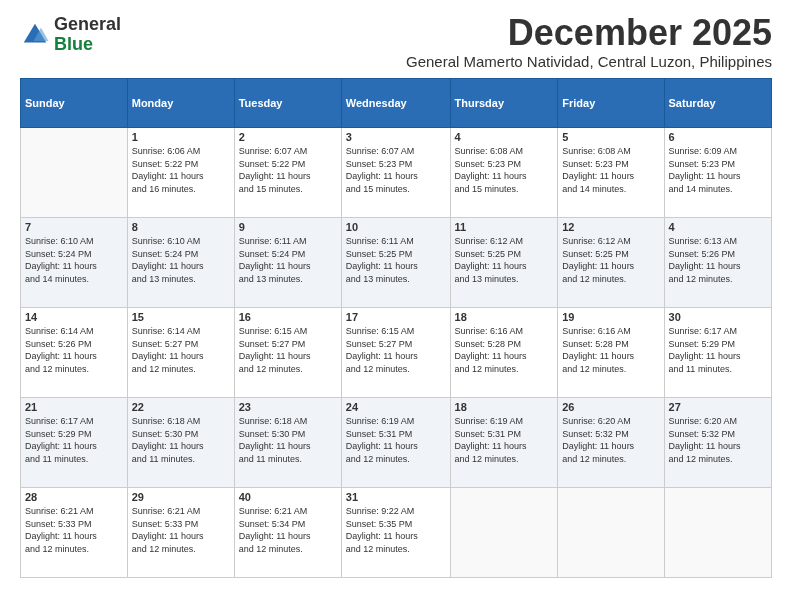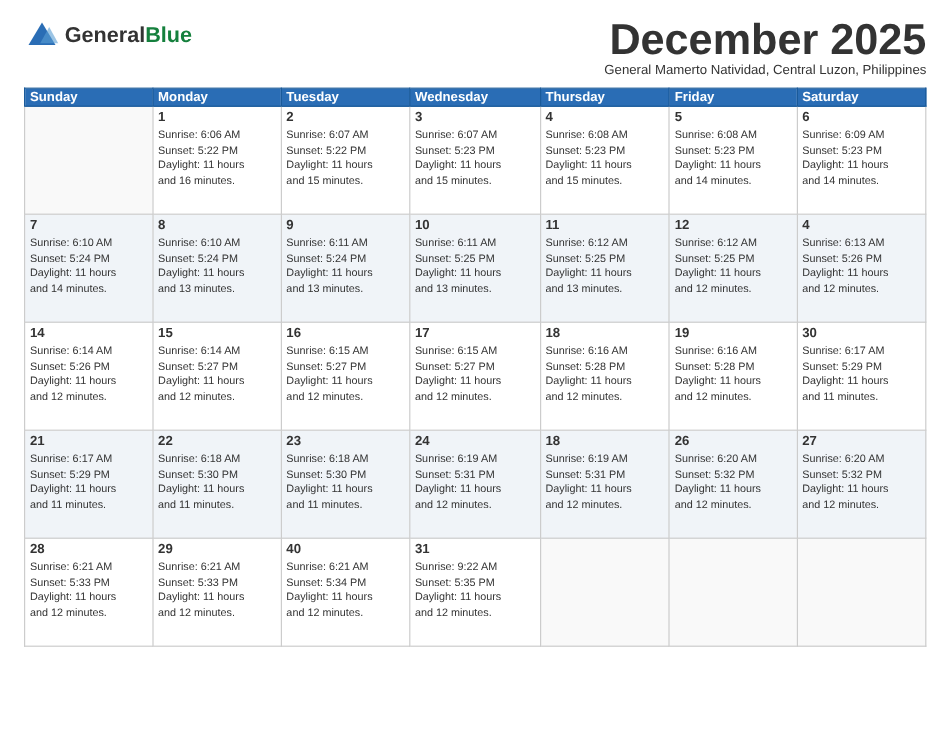--- a/index.html
+++ b/index.html
@@ -20,20 +20,21 @@
       align-items: flex-start;
       justify-content: space-between;
       margin-bottom: 5px;
     }
     .logo {
       display: flex;
       align-items: center;
     }
     .logo-text {
       display: flex;
+      flex-direction: column;
       font-size: 18px;
       font-weight: bold;
       line-height: 1.1;
     }
     .logo-general { color: #333; }
     .logo-blue { color: #15803d; }
     .logo-icon {
       width: 30px;
       height: 30px;
       margin-right: 4px;
@@ -42,34 +43,34 @@
       text-align: right;
       margin-left: 13px;
     }
     .month-title {
       font-size: 36px;
       font-weight: bold;
       color: #333;
       line-height: 1;
     }
     .location-title {
-      font-size: 11px;
+      font-size: 15px;
       color: #333;
       margin-top: 2px;
     }
     .calendar {
       width: 100%;
       border-collapse: collapse;
       margin-top: 8px;
       font-size: 10px;
     }
     .calendar th {
       background: #2a6db5;
       color: #fff;
-      padding: 1px 4px;
+      padding: 18px 4px;
       text-align: left;
       font-size: 11px;
       border: 1px solid #1a5a9a;
     }
     .calendar td {
       border: 1px solid #ccc;
       vertical-align: top;
       padding: 3px 4px;
       width: 113px;
       height: 90px;

